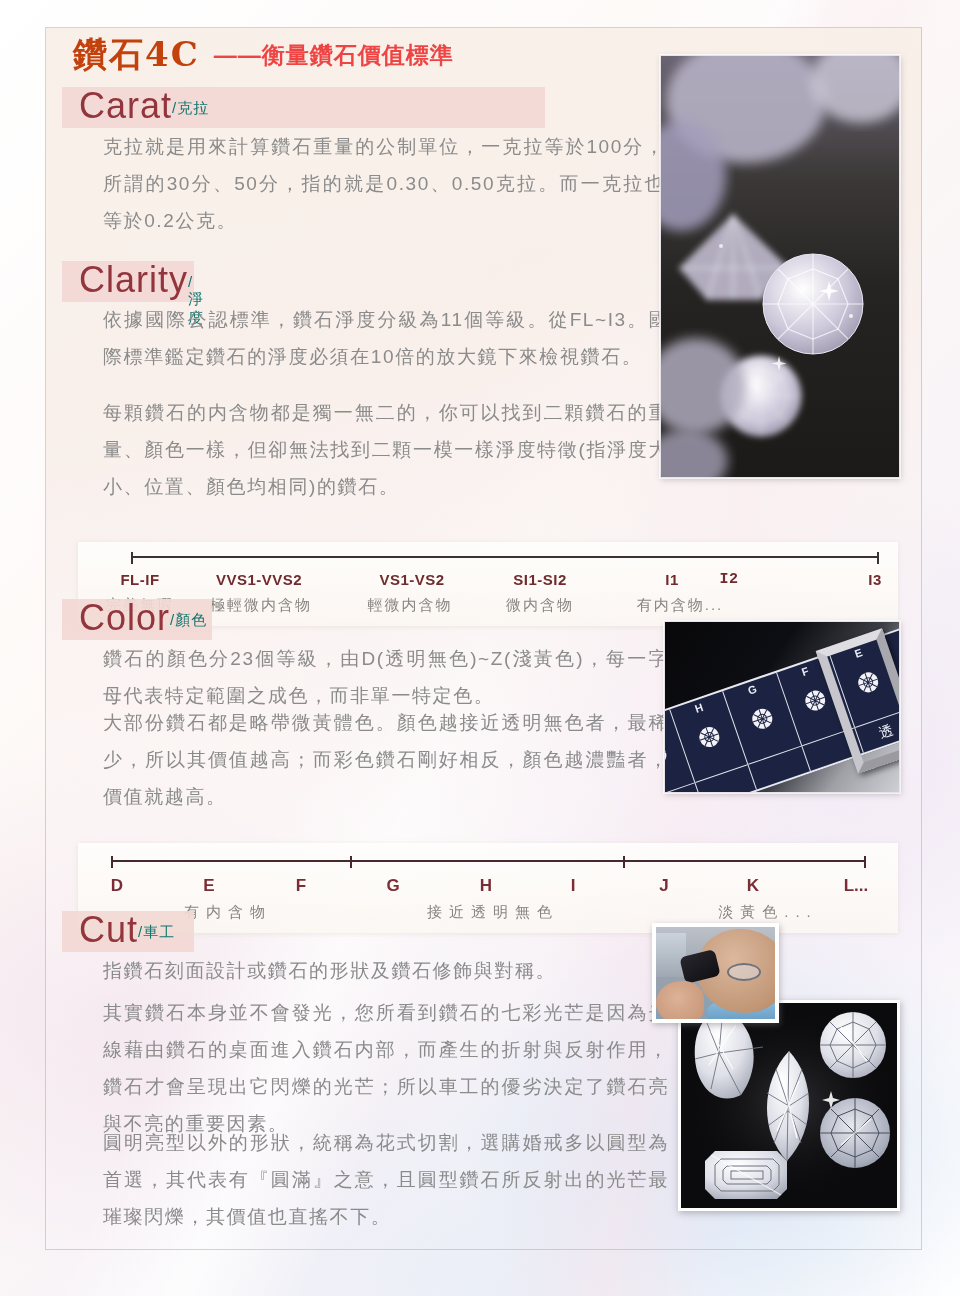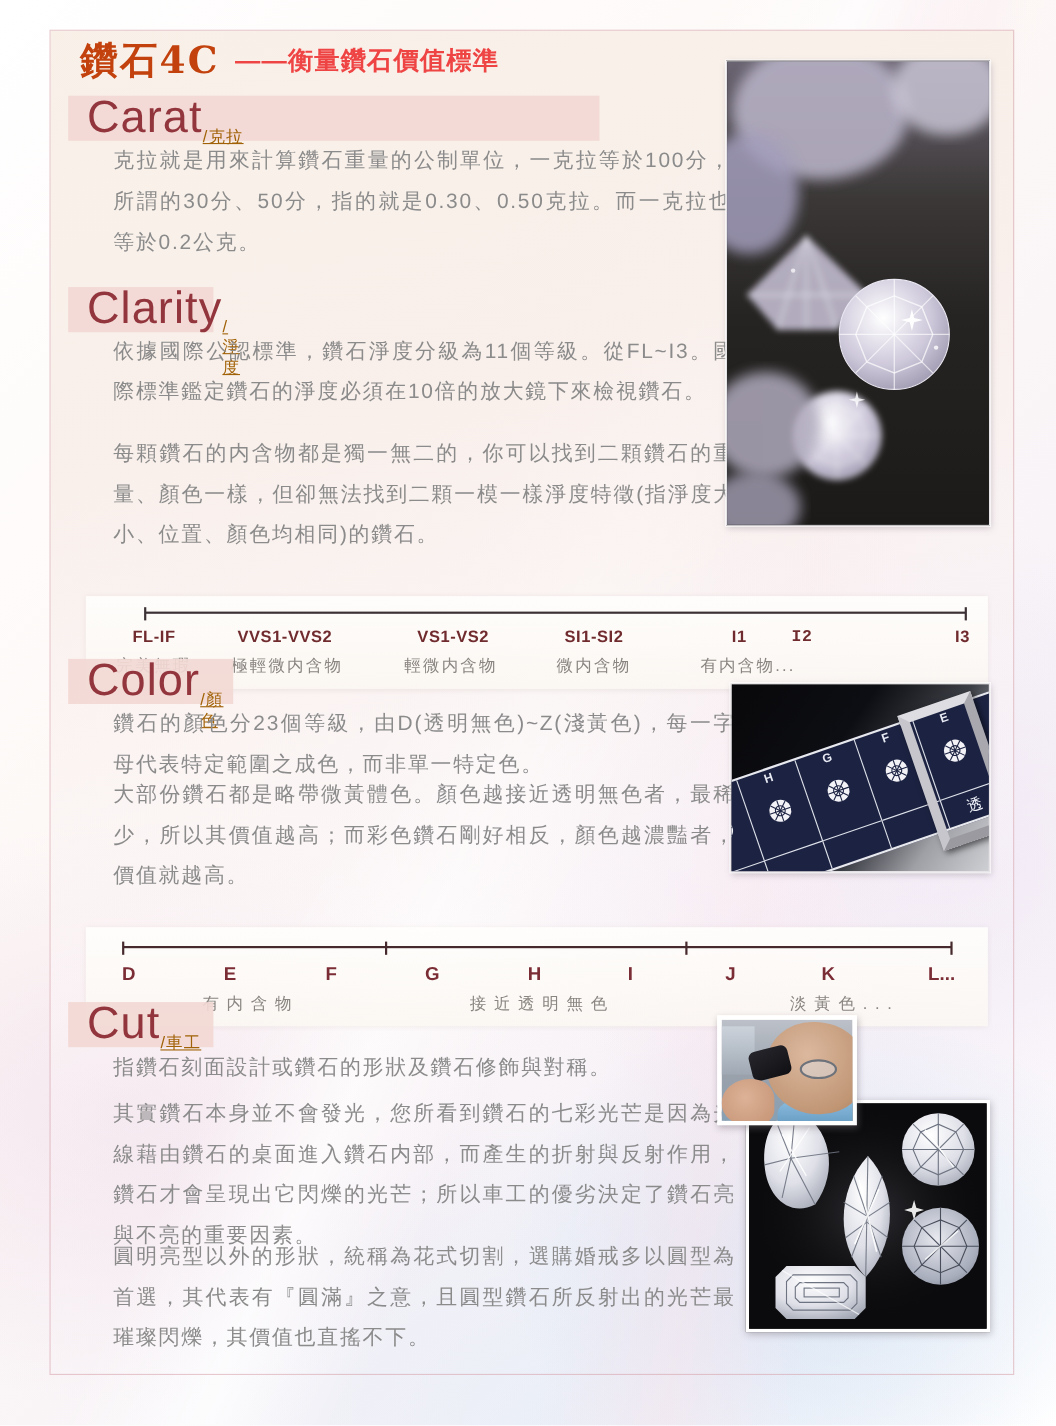--- a/index.html
+++ b/index.html
@@ -35,22 +35,22 @@
   }
   
   .hdr{position:absolute;left:73px;top:32px;white-space:nowrap;}
   .hdr .t1{font-family:"DejaVu Serif","Liberation Serif",serif;font-weight:bold;
     font-size:34px;color:#c2410c;letter-spacing:2px;}
   .hdr .t2{font-weight:bold;font-size:23px;color:#ef4444;margin-left:14px;
     position:relative;top:-3px;letter-spacing:1px;}
   
   .band{position:absolute;height:41px;background:rgba(242,216,212,.92);
     display:flex;align-items:flex-start;padding-left:17px;box-sizing:border-box;}
-  .band .en{font-size:41px;line-height:38px;color:#93353c;letter-spacing:1px;font-weight:400;}
-  .band .zh{font-size:15px;color:#a16207;position:relative;top:28px;letter-spacing:1px;text-decoration:underline;}
+  .band .en{font-size:36px;line-height:38px;color:#93353c;letter-spacing:1px;font-weight:400;}
+  .band .zh{font-size:15px;color:#0f766e;position:relative;top:12px;letter-spacing:1px;}
   
   .para{position:absolute;font-size:19px;line-height:37px;color:#8b8b8b;
     letter-spacing:1.6px;text-align:justify;}
   
   .scaleband{position:absolute;left:78px;width:820px;
     background:linear-gradient(180deg, rgba(255,254,252,.92), rgba(251,247,242,.85));
     box-shadow:0 1px 5px rgba(190,178,170,.25);margin-top:40px;}
   .sline{position:absolute;border-top:2px solid #3c3236;}
   .sline .tick{position:absolute;top:-6px;width:2px;height:12px;background:#3c3236;}
   .glabel{position:absolute;transform:translateX(-50%);font-size:15px;font-weight:bold;

